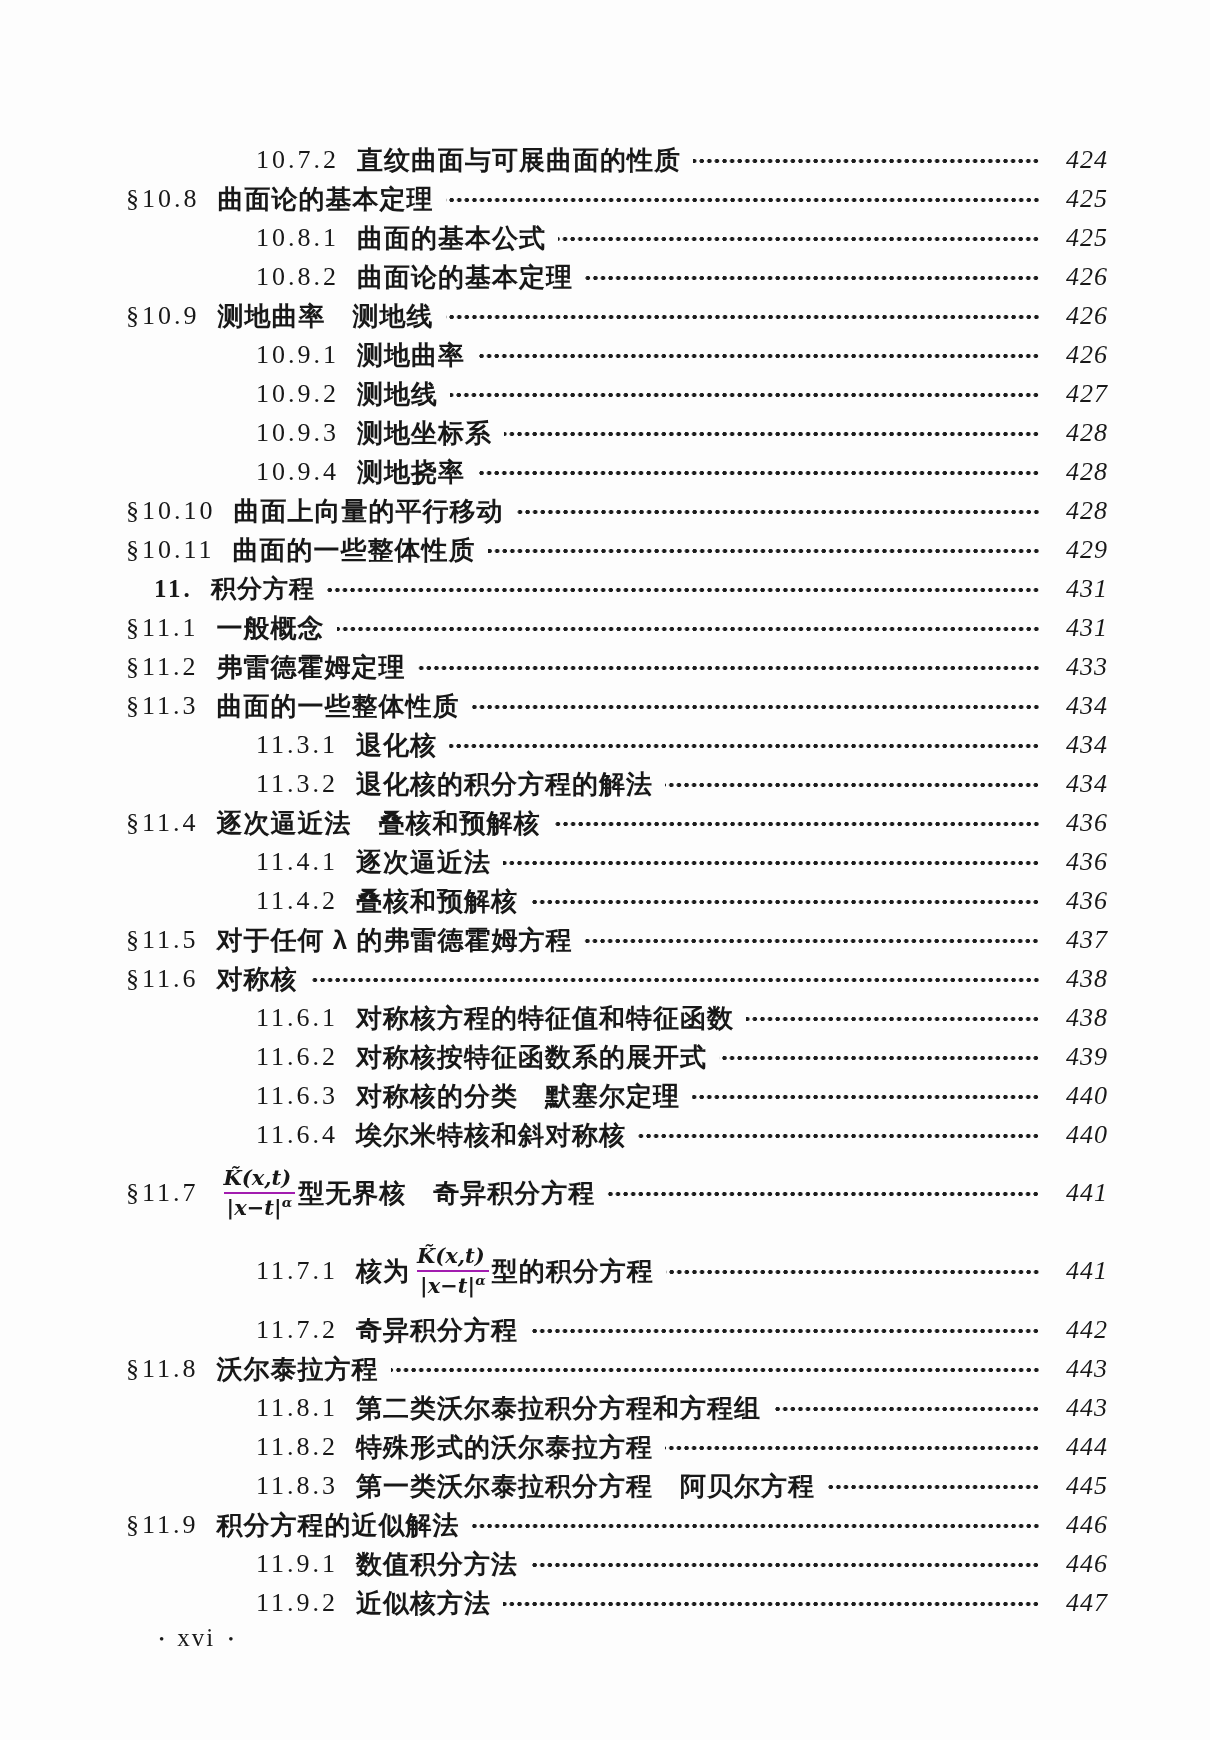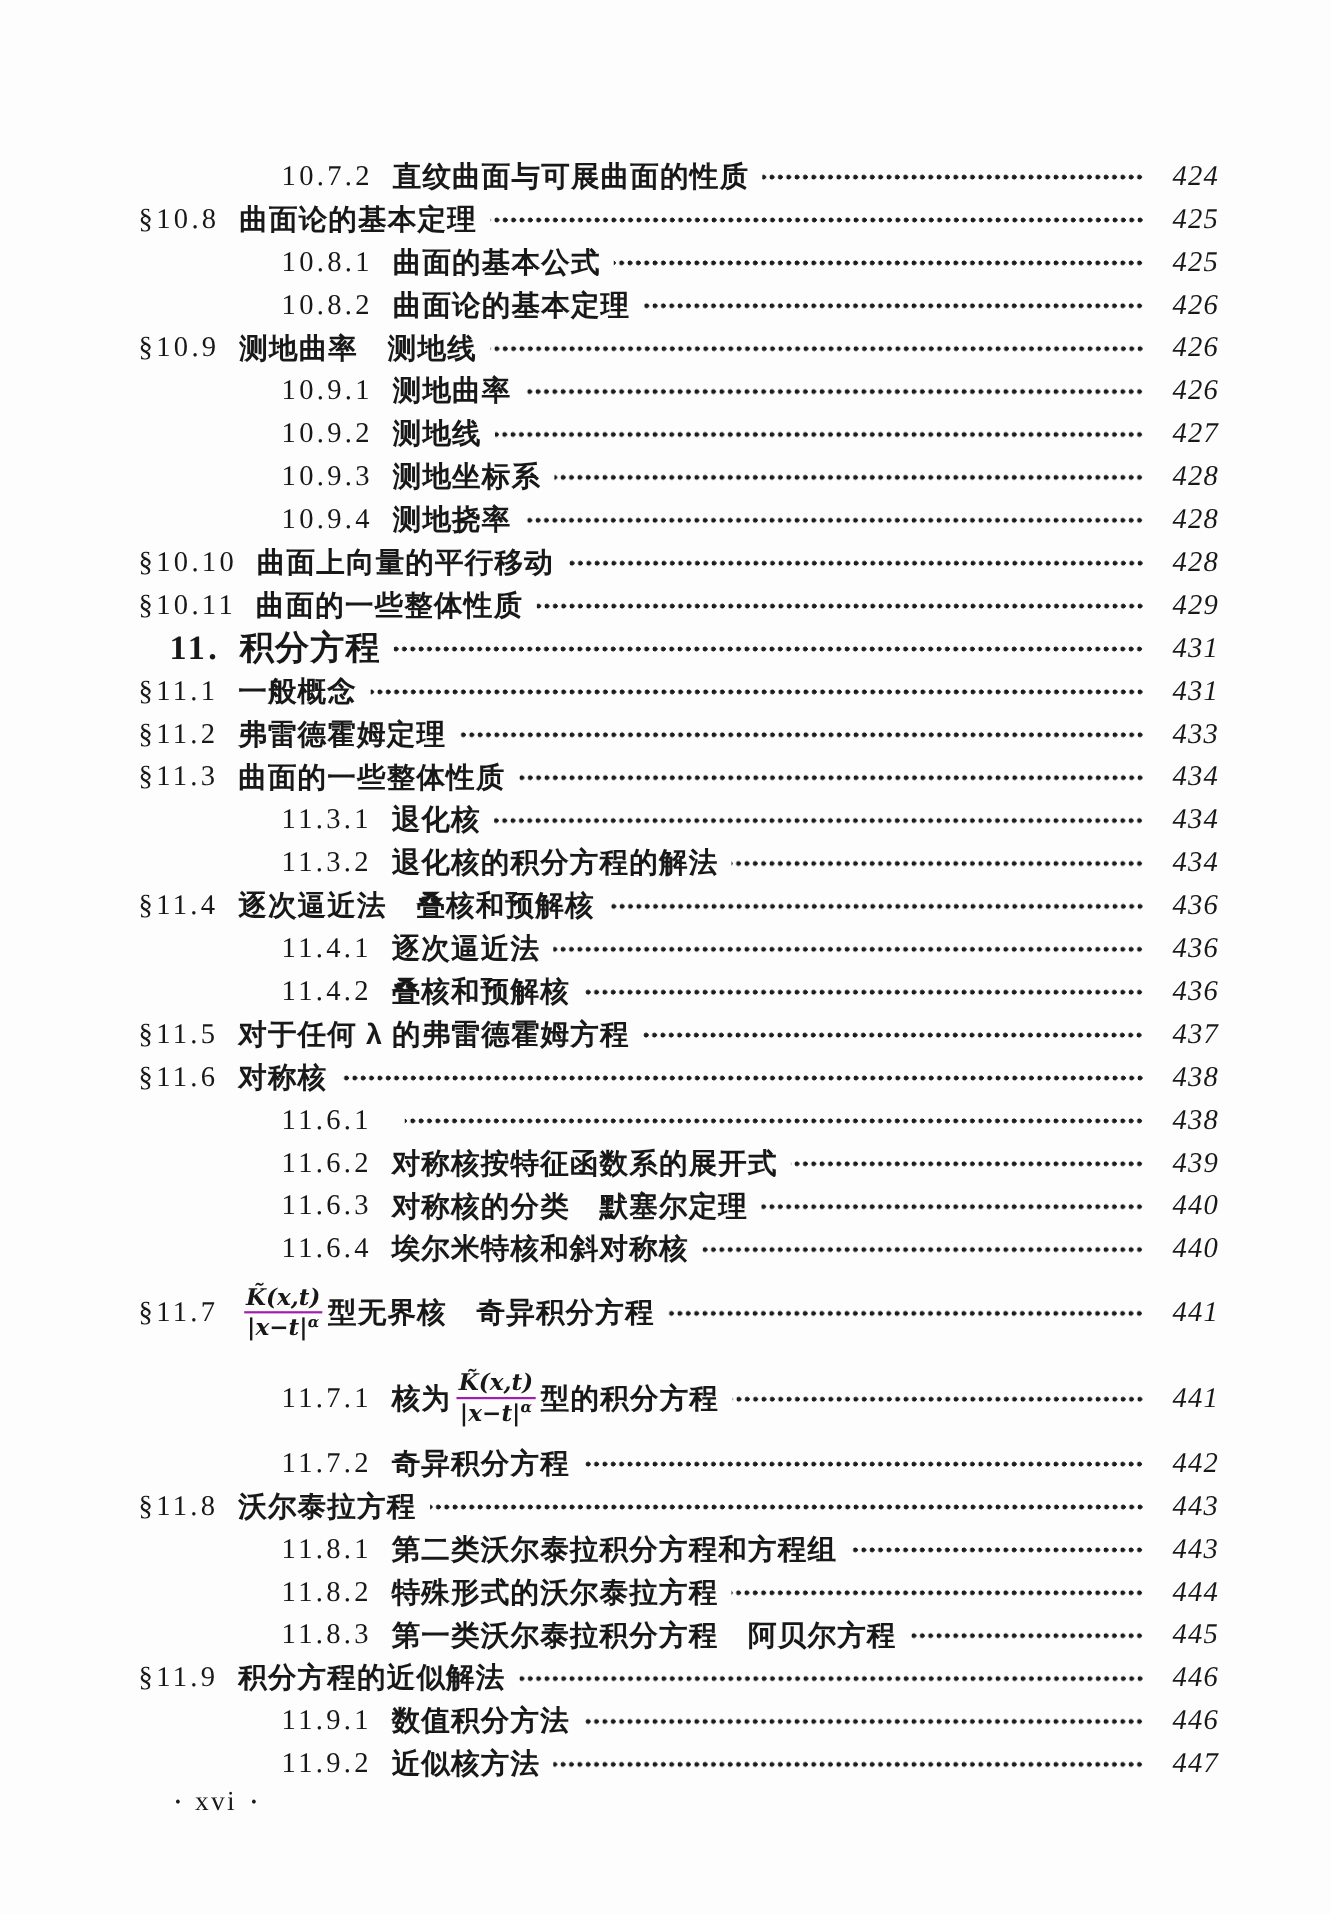--- a/index.html
+++ b/index.html
@@ -38,21 +38,21 @@
     flex: 0 0 auto;
     font-size: 26px;
   }
   .title {
     flex: 0 0 auto;
     display: inline-flex;
     align-items: center;
     font-weight: 600;
     letter-spacing: 1px;
   }
-  .row.chapter .num, .row.chapter .title { font-weight: 700; font-size: 31px; }
+  .row.chapter .num, .row.chapter .title { font-weight: 700; font-size: 25px; }
 
   .leader {
     flex: 1 1 auto;
     align-self: center;
     height: 14px;
     margin: 2px 10px 0 12px;
     background-image: radial-gradient(circle at 3.5px 7px, #1c1c1c 2px, rgba(0,0,0,0) 2.4px);
     background-size: 7.6px 14px;
     background-repeat: repeat-x;
     background-position: right center;
@@ -65,21 +65,21 @@
     text-align: right;
     letter-spacing: 1px;
     font-size: 26px;
     font-style: italic;
   }
 
   
   .frac {
     display: inline-flex;
     flex-direction: column;
-    align-items: center;
+    align-items: flex-end;
     font-family: "DejaVu Serif", serif;
     font-style: italic;
     font-weight: 600;
     font-size: 21px;
     line-height: 1.15;
     margin: 0 3px;
     letter-spacing: 0;
   }
   .frac .fnum { padding: 0 4px 1px 4px; }
   .frac .fden { border-top: 2px solid #a21caf; padding: 1px 3px 0 3px; }
@@ -253,20 +253,21 @@
 
     <div class="row section">
       <span class="num">§11.6</span>
       <span class="title">对称核</span>
       <span class="leader"></span>
       <span class="page">438</span>
     </div>
 
     <div class="row subsection">
       <span class="num">11.6.1</span>
+      <span class="title">对称核方程的特征值和特征函数</span>
       <span class="leader"></span>
       <span class="page">438</span>
     </div>
 
     <div class="row subsection">
       <span class="num">11.6.2</span>
       <span class="title">对称核按特征函数系的展开式</span>
       <span class="leader"></span>
       <span class="page">439</span>
     </div>

